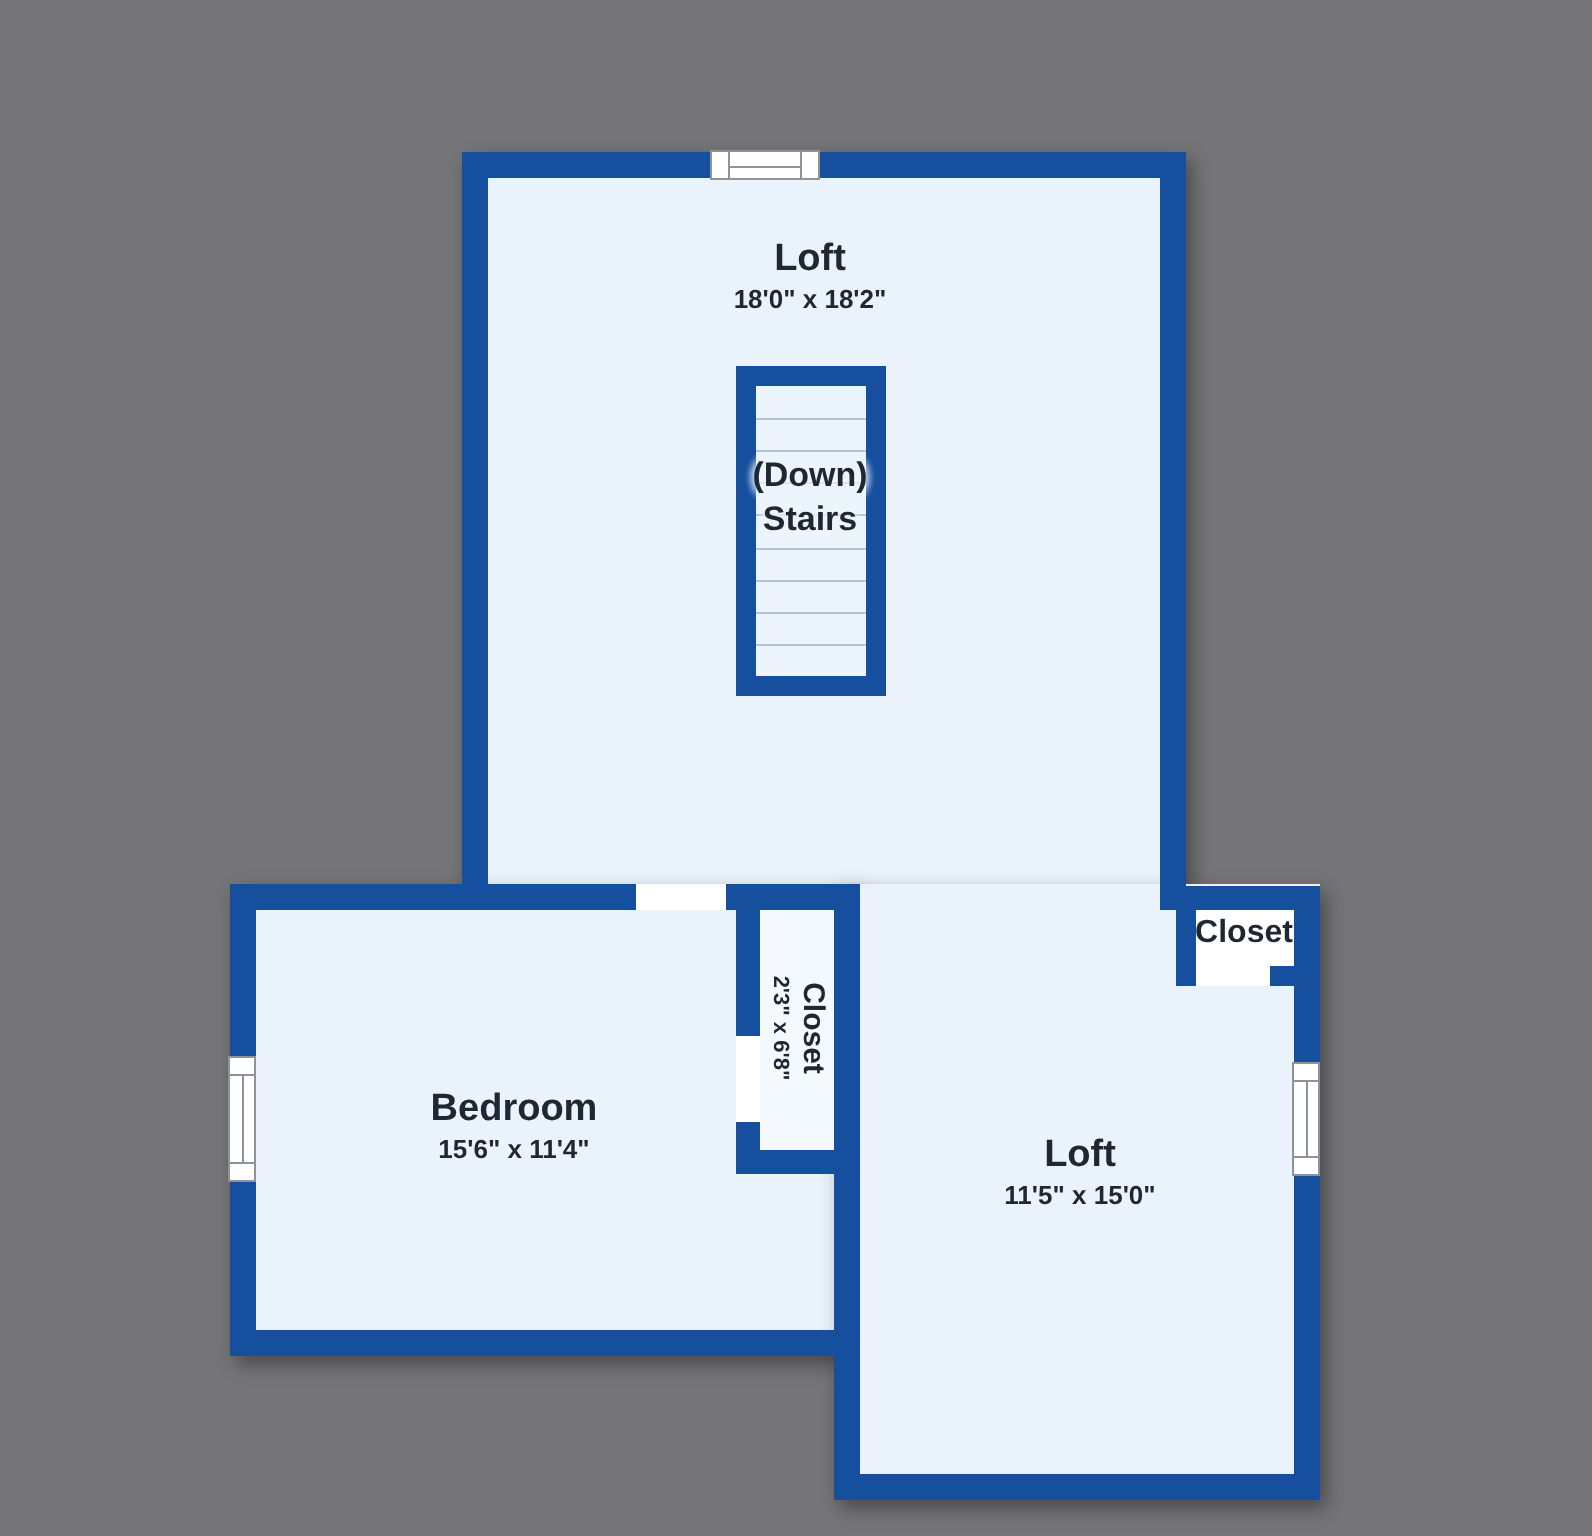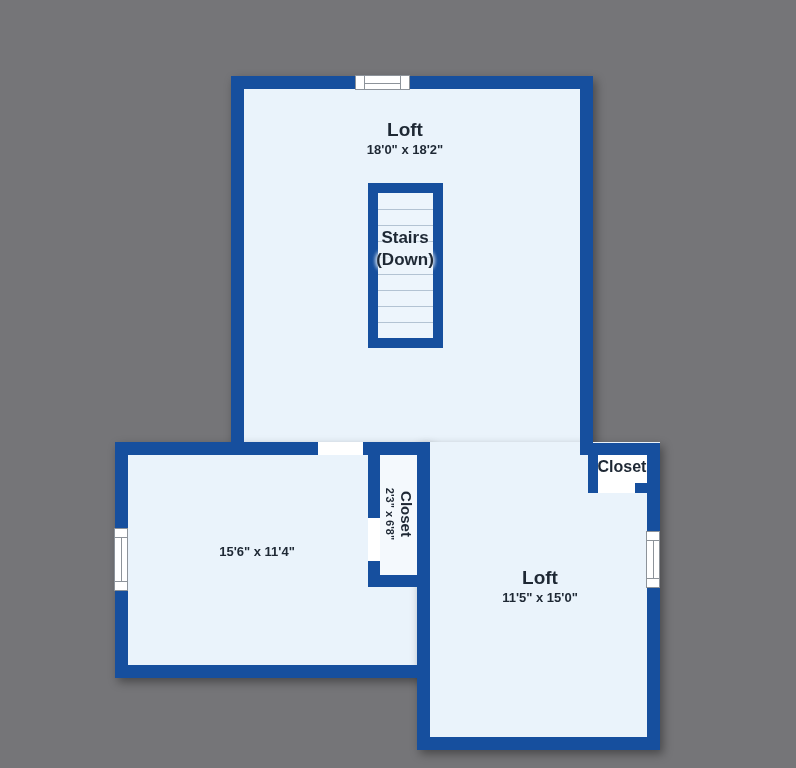--- a/index.html
+++ b/index.html
@@ -93,25 +93,26 @@
       <span class="abs stair-line" style="top:129px;"></span>
     </div>
   </div>
 
   <div class="label" style="left:305px;top:118px;width:200px;">
     <div class="room-name">Loft</div>
     <div class="room-dims">18'0" x 18'2"</div>
   </div>
 
   <div class="label stairs-label" style="left:345px;top:227px;width:120px;">
+    <div>(Down)</div>
     <div>Stairs</div>
-    <div>(Down)</div>
   </div>
 
   <div class="label" style="left:157px;top:543px;width:200px;">
+    <div class="room-name">Bedroom</div>
     <div class="room-dims">15'6" x 11'4"</div>
   </div>
 
   <div class="label rot" style="left:348px;top:497px;width:100px;height:34px;">
     <div class="room-name">Closet</div>
     <div class="room-dims">2'3" x 6'8"</div>
   </div>
 
   <div class="label" style="left:440px;top:566px;width:200px;">
     <div class="room-name">Loft</div>

